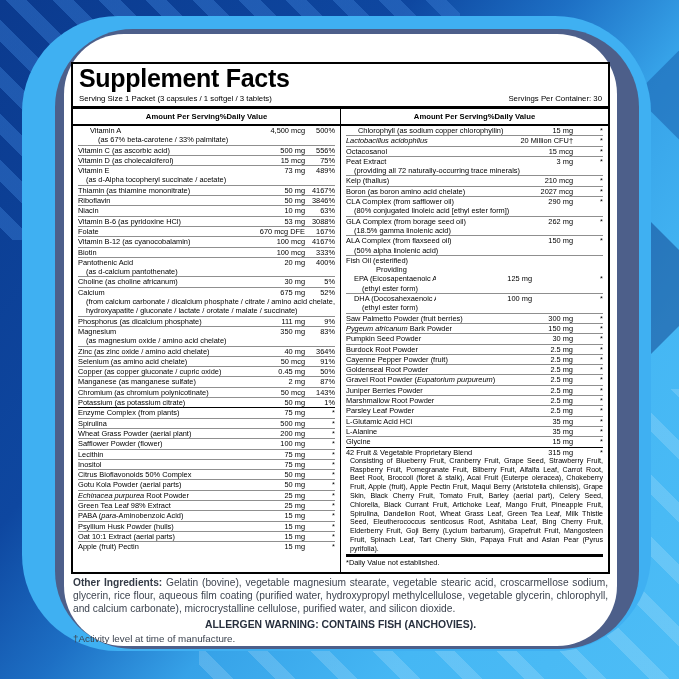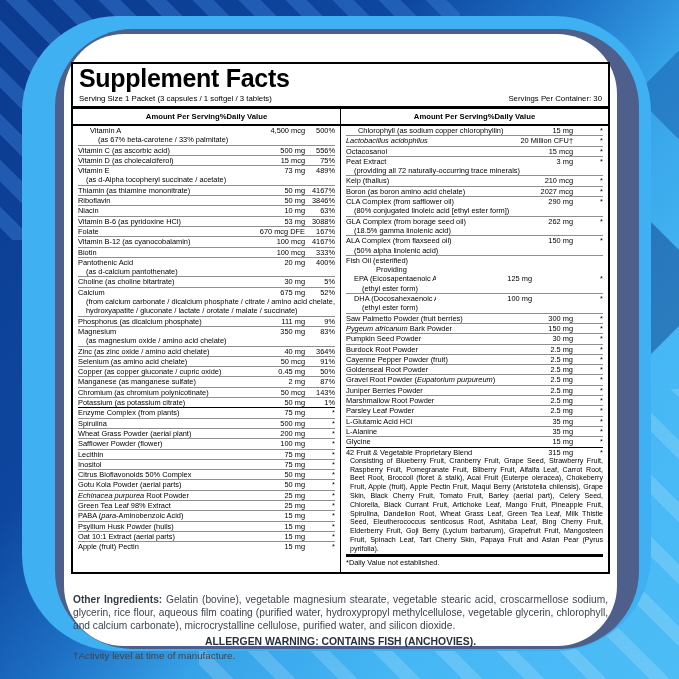--- a/index.html
+++ b/index.html
@@ -44,21 +44,21 @@
   .dv{text-align:right;white-space:nowrap;width:30px;}
   .sub{font-size:7.4px;line-height:9.3px;}
   .sub.ind1{padding-left:8px;}
   .sub.ind2{padding-left:16px;}
   .sub.ind3{padding-left:30px;}
   .sub.ar{text-align:right;padding-left:0;}
   .sub.just{text-align:justify;font-size:7.1px;line-height:8.8px;padding-left:4px;}
   .it{font-style:italic;}
   .dv-footnote{border-top:3px solid #000;font-size:7.4px;line-height:12px;}
   
-  .footer{margin-top:19px;padding:0 2px;color:#3d4450;}
+  .footer{margin-top:2px;padding:0 2px;color:#3d4450;}
   .oi{font-size:10.2px;line-height:1.32;text-align:justify;}
   .oi b{color:#333a46;}
   .allergen{font-size:10.4px;font-weight:700;color:#28303e;margin-top:3px;text-align:center;}
   .activity{font-size:9.8px;margin-top:3px;}
 </style>
 </head>
 <body>
 
 <div class="bg">
   <div class="bg-grad"></div>
@@ -169,21 +169,21 @@
                 <div class="row">
                   <div class="rline">
                     <span class="nm"><span>Pantothenic Acid</span></span>
                     <span class="amt">20 mg</span>
                     <span class="dv">400%</span>
                   </div>
                   <div class="sub ind1">(as d-calcium pantothenate)</div>
                 </div>
                 <div class="row">
                   <div class="rline">
-                    <span class="nm"><span>Choline (as choline bitartrate)</span></span>
+                    <span class="nm"><span>Choline (as choline africanum)</span></span>
                     <span class="amt">30 mg</span>
                     <span class="dv">5%</span>
                   </div>
                 </div>
                 <div class="row">
                   <div class="rline">
                     <span class="nm"><span>Calcium</span></span>
                     <span class="amt">675 mg</span>
                     <span class="dv">52%</span>
                   </div>

